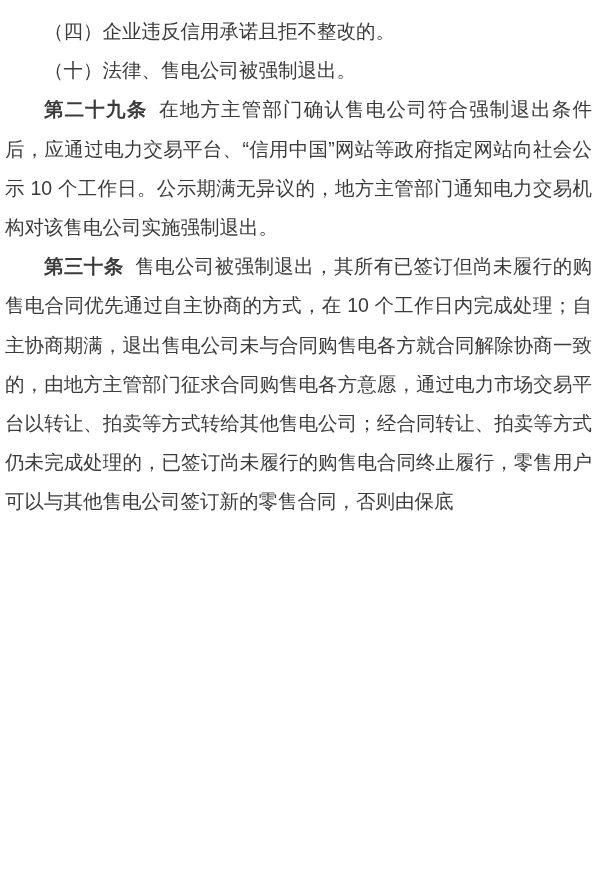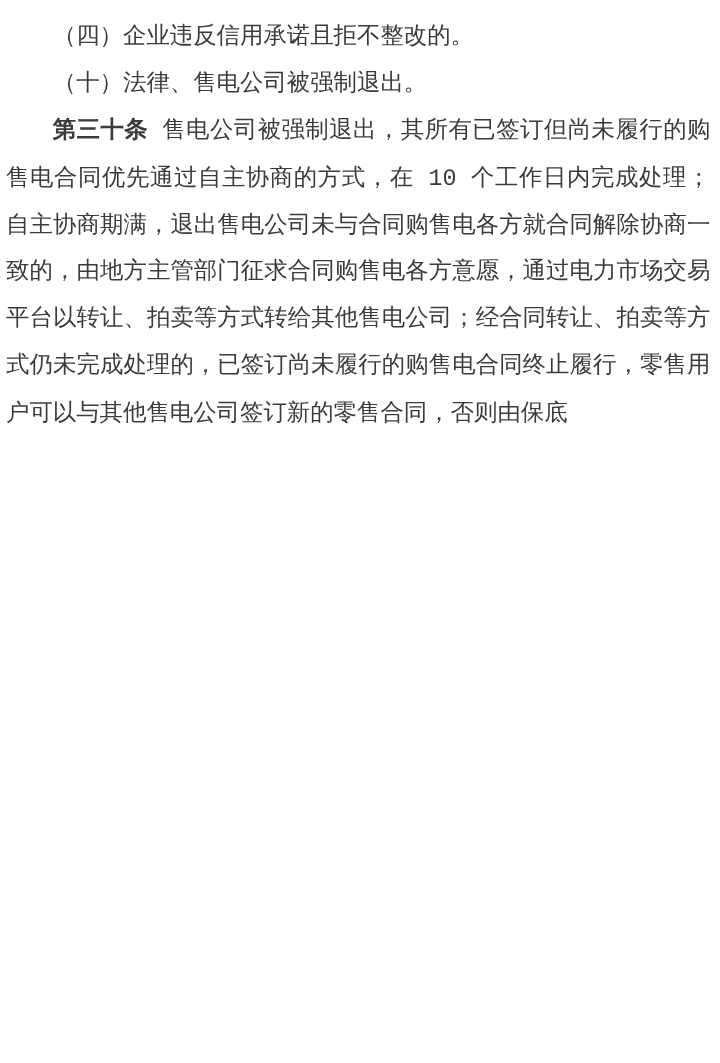--- a/index.html
+++ b/index.html
@@ -19,21 +19,21 @@
   .page {
     box-sizing: border-box;
     width: 600px;
     height: 886px;
     background: var(--bg-color);
     overflow: hidden;
   }
   .doc {
     box-sizing: border-box;
     padding: 12px 8px 0 5px;
-    font-family: Liberation Mono, monospace;
+    font-family: Liberation Sans, sans-serif;
     font-size: 19.5px;
     line-height: 39.2px;
     color: var(--text-color);
     text-align: justify;
   }
   .para {
     margin: 0;
     padding: 0;
     text-indent: 2em;
   }
@@ -49,16 +49,17 @@
   <div class="doc" id="doc">
   <p class="para"><span class="txt">（四）企业违反信用承诺且拒不整改的。</span></p>
 
 
 
 
 
 
   <p class="para"><span class="txt">（十）法律、售电公司被强制退出。</span></p>
 
+  <p class="para"><b class="lead">第二十九条</b><span class="txt">在地方主管部门确认售电公司符合强制退出条件后，应通过电力交易平台、“信用中国”网站等政府指定网站向社会公示 10 个工作日。公示期满无异议的，地方主管部门通知电力交易机构对该售电公司实施强制退出。</span></p>
 
   <p class="para"><b class="lead">第三十条</b><span class="txt">售电公司被强制退出，其所有已签订但尚未履行的购售电合同优先通过自主协商的方式，在 10 个工作日内完成处理；自主协商期满，退出售电公司未与合同购售电各方就合同解除协商一致的，由地方主管部门征求合同购售电各方意愿，通过电力市场交易平台以转让、拍卖等方式转给其他售电公司；经合同转让、拍卖等方式仍未完成处理的，已签订尚未履行的购售电合同终止履行，零售用户可以与其他售电公司签订新的零售合同，否则由保底</span></p>
 </div>
 </div>
 
 </body></html>

